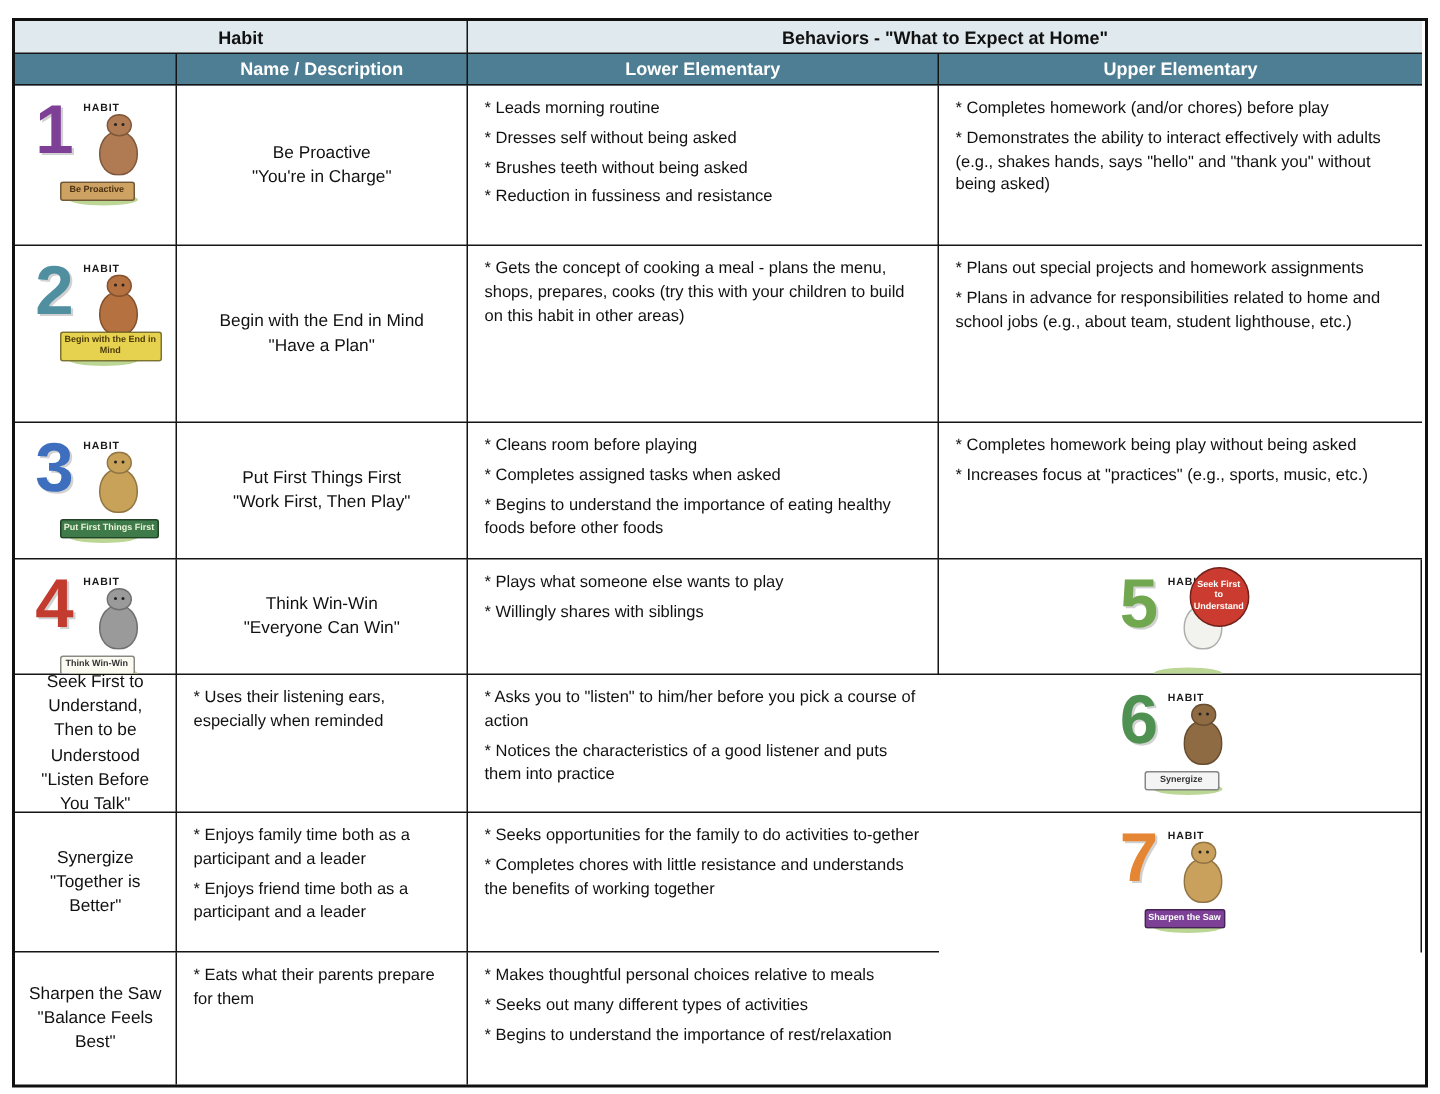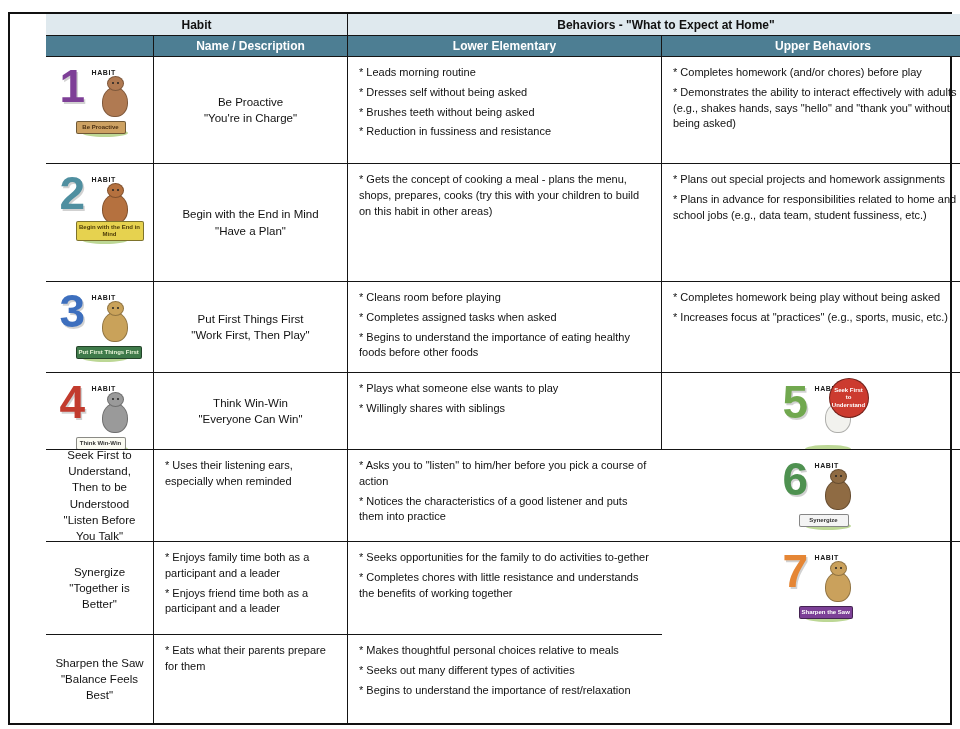--- a/index.html
+++ b/index.html
@@ -4,21 +4,20 @@
 <style>
   * { margin:0; padding:0; box-sizing:border-box; }
   html,body { width:960px; height:729px; background:#ffffff; font-family:"Liberation Sans","DejaVu Sans",sans-serif; color:#111; }
   .table-wrap{
     position:absolute; left:8px; top:12px; width:944px;
     border:2px solid #111;
     display:grid;
     grid-template-columns:108px 194px 314px 322px;
     grid-template-rows:22px 21px 107px 118px 91px 77px 92px 93px 88px;
     background:#fff;
-    padding-left:36px;
   }
   .cell{ border-right:1.5px solid #151515; border-bottom:1.5px solid #151515; overflow:hidden; }
   .col-last{ border-right:none; }
   .row-last{ border-bottom:none; }
   .th1{
     background:#dfe9ee; font-weight:bold; font-size:12px;
     display:flex; align-items:center; justify-content:center;
   }
   .span-left{ grid-column:1 / span 2; }
   .span-right{ grid-column:3 / span 2; }
@@ -60,21 +59,21 @@
 <body>
 
 <div class="table-wrap">
 
   <div class="cell th1 span-left">Habit</div>
   <div class="cell th1 span-right col-last">Behaviors - "What to Expect at Home"</div>
 
   <div class="cell th2"></div>
   <div class="cell th2">Name / Description</div>
   <div class="cell th2">Lower Elementary</div>
-  <div class="cell th2 col-last">Upper Behaviors</div>
+  <div class="cell th2 col-last">Upper Elementary</div>
 
   <div class="cell icon-cell">
     <div class="habit-icon" style="--num: #7e3f97; --sign-bg: #cda263; --sign-fg: #4a2f12; --animal: #b07a52;">
       <div class="grass"></div>
       <div class="habit-num">1</div>
       <div class="habit-word">HABIT</div>
       <div class="animal-body"></div>
       <div class="animal-head"></div>
       <div class="habit-sign">Be Proactive</div>
     </div>
@@ -106,21 +105,21 @@
   </div>
   <div class="cell name-cell">
     <div>Begin with the End in Mind</div>
     <div>"Have a Plan"</div>
   </div>
   <div class="cell list-cell">
       <div class="bullet-line">* Gets the concept of cooking a meal - plans the menu, shops, prepares, cooks  (try this with your children to build on this habit in other areas)</div>
     </div>
   <div class="cell list-cell col-last">
       <div class="bullet-line">* Plans out special projects and homework assignments</div>
-      <div class="bullet-line">* Plans in advance for responsibilities related to home and school jobs (e.g., data team, student fussiness, etc.)</div>
+      <div class="bullet-line">* Plans in advance for responsibilities related to home and school jobs (e.g., about team, student lighthouse, etc.)</div>
     </div>
 
   <div class="cell icon-cell">
     <div class="habit-icon" style="--num: #3d6fbe; --sign-bg: #3f7a4a; --sign-fg: #eaf5d9; --animal: #c9a25a;">
       <div class="grass"></div>
       <div class="habit-num">3</div>
       <div class="habit-word">HABIT</div>
       <div class="animal-body"></div>
       <div class="animal-head"></div>
       <div class="habit-sign">Put First Things First</div>

